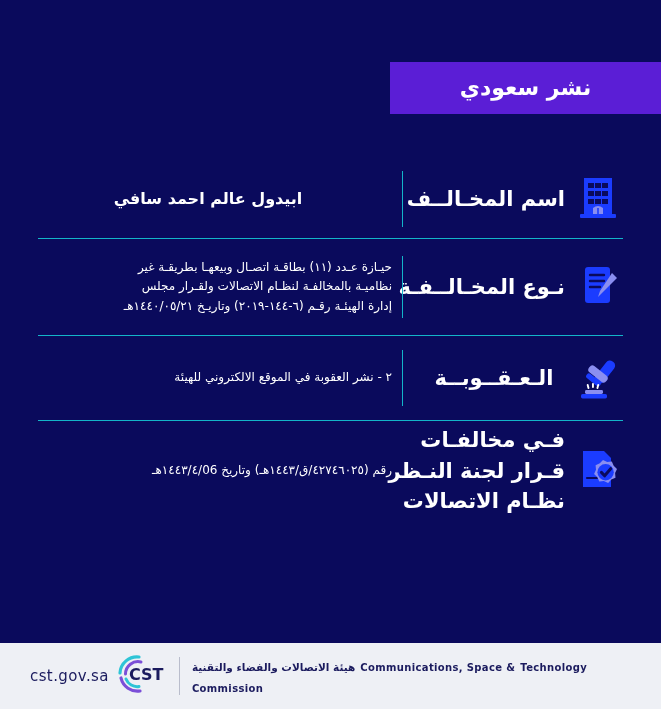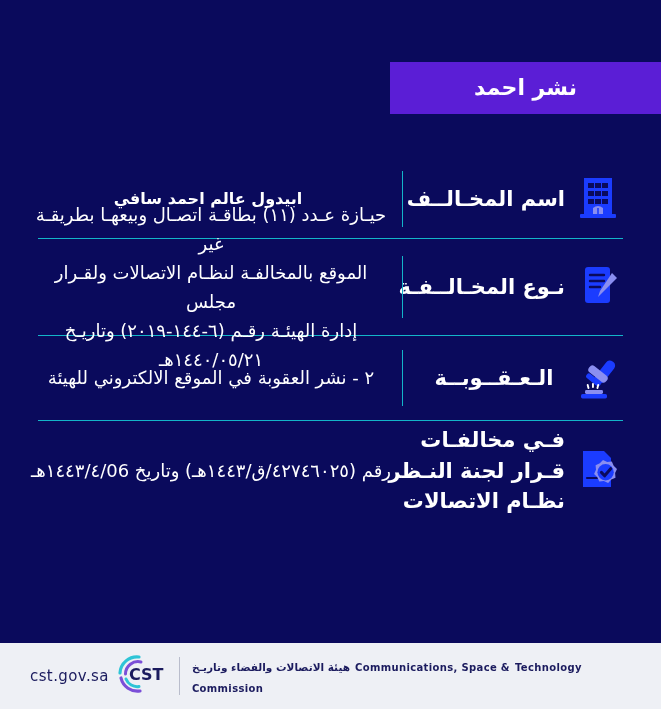--- a/index.html
+++ b/index.html
@@ -90,22 +90,22 @@
     flex:0 0 1px;
     width:1px;
     align-self:stretch;
     background:#13b5c9;
     margin:0 14px 0 10px;
   }
 
   
   .value-cell {
     flex:1 1 auto;
-    text-align:center;
-    font-size:18px;
+    text-align:right;
+    font-size:12px;
     line-height:1.62;
     color:#ffffff;
     padding-left:6px;
   }
   .value-cell .v-line { display:block; }
   .value-cell.single { font-size:16px; font-weight:bold; text-align:center; padding-left:0; }
 
   
   .hdiv {
     height:1px;
@@ -168,21 +168,21 @@
     color:#1b1b5e;
     letter-spacing:0.4px;
     direction:ltr;
   }
 </style>
 </head>
 <body>
 
 <div class="header-zone">
   <div class="header-banner">
-    <span class="header-title">نشر احمد</span>
+    <span class="header-title">نشر سعودي</span>
   </div>
 </div>
 
 <div class="rows-zone">
 
   <div class="row row-1">
     <div class="row-inner">
       <div class="icon-cell">
         <svg width="46" height="48" viewBox="0 0 46 48" aria-hidden="true">
           <rect x="9" y="3" width="28" height="36" fill="#1b3cff"></rect>
@@ -225,21 +225,21 @@
           </g>
           <path d="M37 11 L42 16 L27 31 L23 35 L25 29 Z" fill="#8a8ef0"></path>
         </svg>
       </div>
       <div class="label-cell">
         <span class="lbl-line">نـوع المخـالــفـة</span>
       </div>
       <div class="vsep"></div>
       <div class="value-cell">
         <span class="v-line">حيـازة عـدد (١١) بطاقـة اتصـال وبيعهـا بطريقـة غير</span>
-        <span class="v-line">الموقع بالمخالفـة لنظـام الاتصالات ولقـرار مجلس</span>
+        <span class="v-line">نظاميـة بالمخالفـة لنظـام الاتصالات ولقـرار مجلس</span>
         <span class="v-line">إدارة الهيئـة رقـم (٦-١٤٤-٢٠١٩) وتاريـخ ١٤٤٠/٠٥/٢١هـ</span>
       </div>
     </div>
   </div>
   <div class="hdiv"></div>
 
   <div class="row row-3">
     <div class="row-inner">
       <div class="icon-cell">
         <svg width="48" height="50" viewBox="0 0 48 50" aria-hidden="true">
@@ -299,19 +299,19 @@
       <svg width="58" height="42" viewBox="0 0 58 42" aria-hidden="true">
         <path d="M30 4 A17 17 0 0 0 11 20" fill="none" stroke="#2ec4d6" stroke-width="3.2" stroke-linecap="round"></path>
         <path d="M32 9 A12.5 12.5 0 0 0 16.5 21" fill="none" stroke="#7b4fd8" stroke-width="3" stroke-linecap="round"></path>
         <path d="M12 25 A17 17 0 0 0 31 38" fill="none" stroke="#7b4fd8" stroke-width="3.2" stroke-linecap="round"></path>
         <path d="M17 26 A12 12 0 0 0 30 33.5" fill="none" stroke="#2ec4d6" stroke-width="3" stroke-linecap="round"></path>
         <text x="20" y="27" font-family="'DejaVu Sans', sans-serif" font-size="16" font-weight="bold" fill="#1b1b5e">CST</text>
       </svg>
     </span>
     <span class="brand-rule"></span>
     <span class="brand-text">
-      <span class="brand-ar">هيئة الاتصالات والفضاء وتاريـخ</span>
+      <span class="brand-ar">هيئة الاتصالات والفضاء والتقنية</span>
       <span class="brand-en">Communications, Space &amp;</span>
       <span class="brand-en">Technology Commission</span>
     </span>
   </div>
   <span class="footer-url">cst.gov.sa</span>
 </div>
 
 </body></html>

